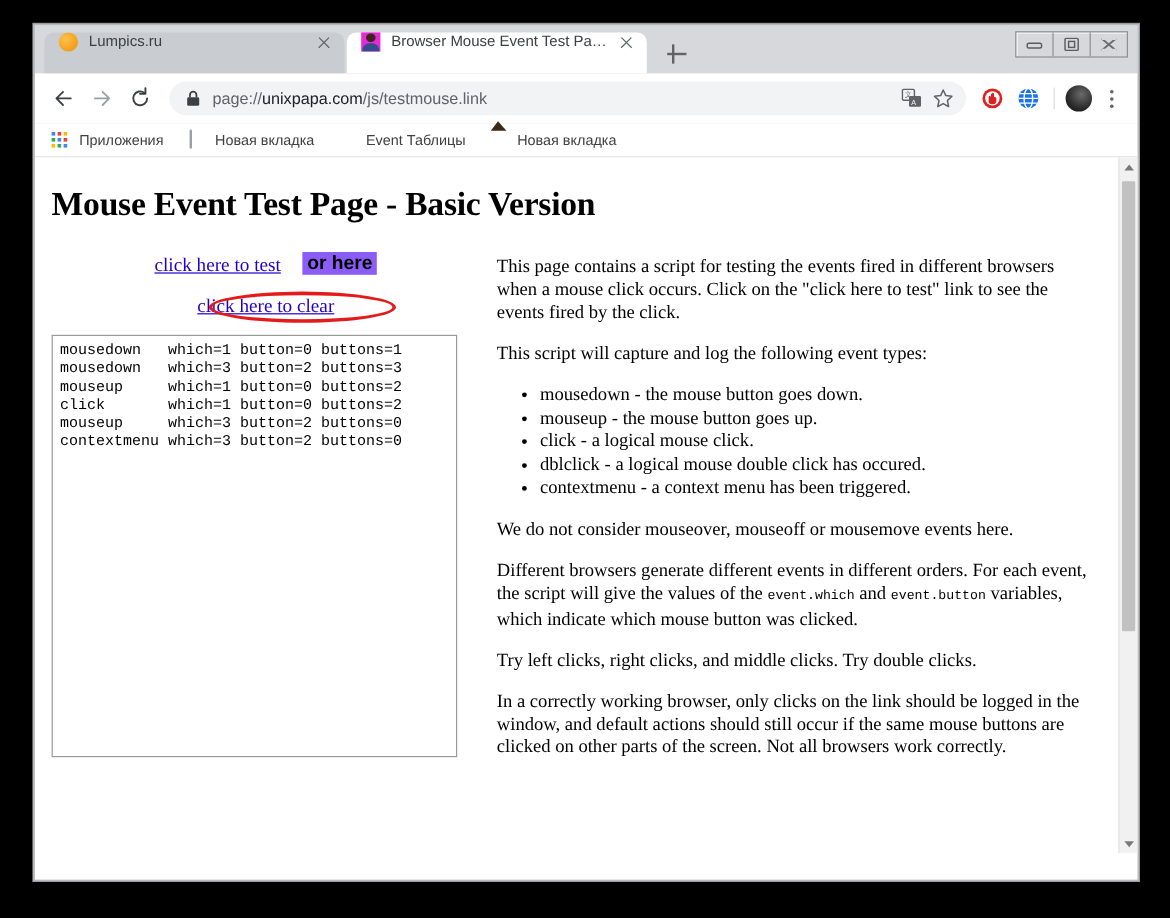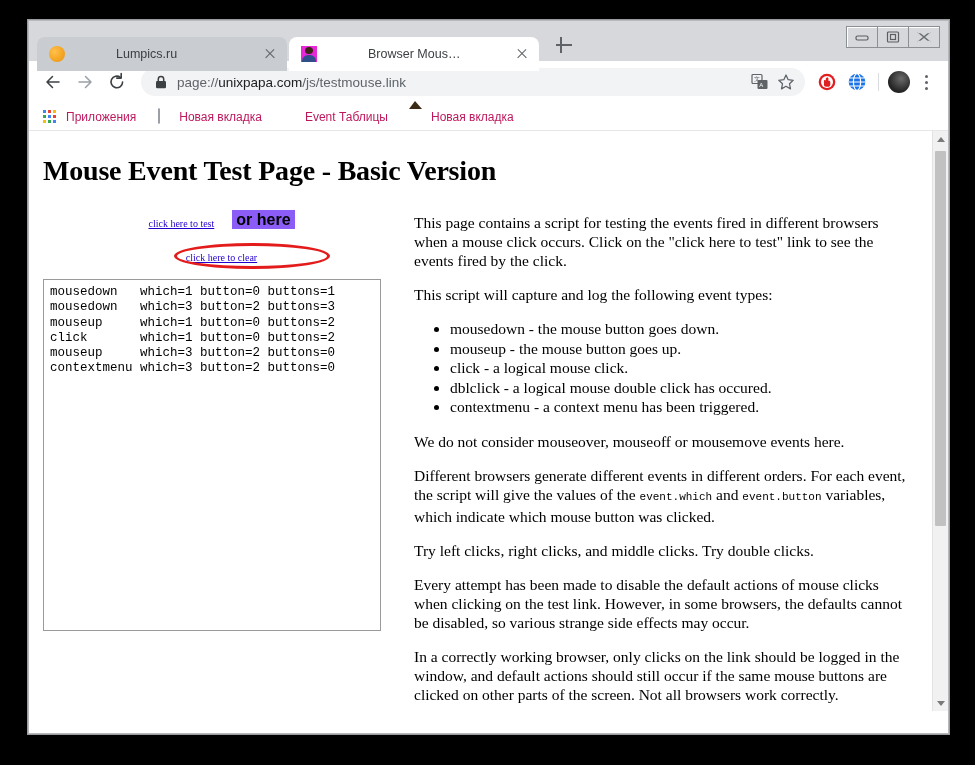--- a/index.html
+++ b/index.html
@@ -22,31 +22,29 @@
   }
 
   
   #tabstrip {
     position: relative;
     height: 40px;
     background: #d6d8db;
   }
   .tab {
     position: absolute;
-    top: 16px;
+    top: 6px;
     height: 34px;
     border-radius: 8px 8px 0 0;
     display: flex;
-    align-items: center;
     padding: 0 8px 0 12px;
     box-sizing: border-box;
     font-size: 12.5px;
     color: #3c4043;
     cursor: default;
-    gap: 42px;
   }
   .tab.inactive { background: #c9ccd0; }
   .tab.active   { background: #ffffff; }
   .tab .favicon {
     width: 16px; height: 16px;
     flex: 0 0 16px;
     margin-right: 9px;
   }
   .tab .tab-title {
     white-space: nowrap;
@@ -185,21 +183,21 @@
     display: flex;
     align-items: center;
     padding: 0 14px;
     box-sizing: border-box;
     border-bottom: 1px solid #e4e6e8;
   }
   .bm {
     display: flex; align-items: center;
     margin-right: 20px;
     font-size: 12px;
-    color: #be185d;
+    color: #404040;
     white-space: nowrap;
   }
   .bm .bm-icon { width: 16px; height: 16px; margin-right: 7px; flex: 0 0 16px; position: relative; }
 
   .ic-apps { display:grid; grid-template-columns: repeat(3, 3px); grid-template-rows: repeat(3, 3px); gap:2px; width:13px; height:13px; margin-top:1px; }
   .ic-apps i { width:3px; height:3px; display:block; }
 
   .ic-page {
     width: 11px; height: 14px;
     border: 1.3px solid #9aa0a6;
@@ -273,21 +271,21 @@
 
   #links-row {
     text-align: center;
     padding: 0 0 0 0;
     position: relative;
     height: 22px;
   }
   a.plain-link {
     color: #2200cc;
     text-decoration: underline;
-    font-size: 10px;
+    font-size: 16px;
   }
   #or-here {
     background: #8b5cf6;
     color: #000;
     font-weight: bold;
     font-family: "Liberation Sans", sans-serif;
     font-size: 16px;
     padding: 1px 4px;
     margin-left: 18px;
     position: relative;
@@ -565,21 +563,20 @@
             <li>dblclick - a logical mouse double click has occured.</li>
             <li>contextmenu - a context menu has been triggered.</li>
           </ul>
 
           <p>We do not consider mouseover, mouseoff or mousemove events here.</p>
 
           <p><span>Different browsers generate different events in different orders. For each event, the script will give the values of the </span><code class="mono">event.which</code><span> and </span><code class="mono">event.button</code><span> variables, which indicate which mouse button was clicked.</span></p>
 
           <p>Try left clicks, right clicks, and middle clicks. Try double clicks.</p>
 
-          <p>Every attempt has been made to disable the default actions of mouse clicks when clicking on the test link. However, in some browsers, the defaults cannot be disabled, so various strange side effects may occur.</p>
 
           <p>In a correctly working browser, only clicks on the link should be logged in the window, and default actions should still occur if the same mouse buttons are clicked on other parts of the screen. Not all browsers work correctly.</p>
 
         </div>
       </div>
     </div>
 
     <div id="scrollbar">
       <div id="sb-up">
           <span class="sb-arrow"></span>

